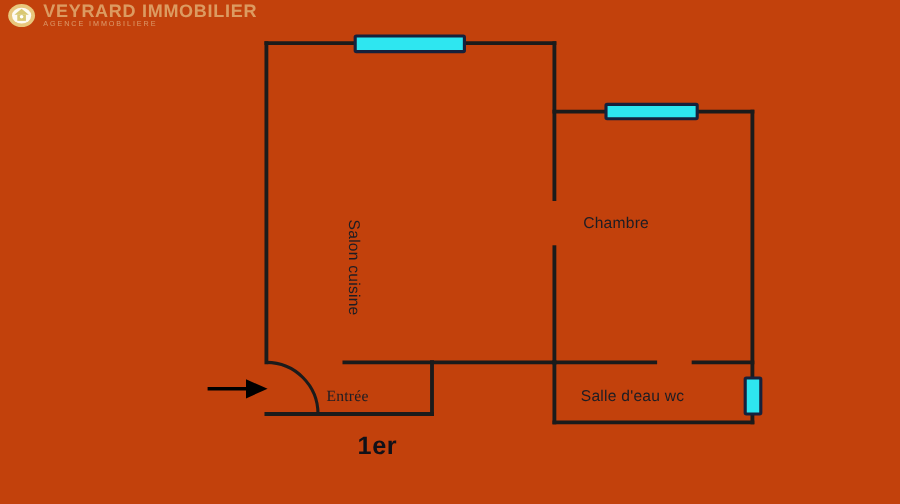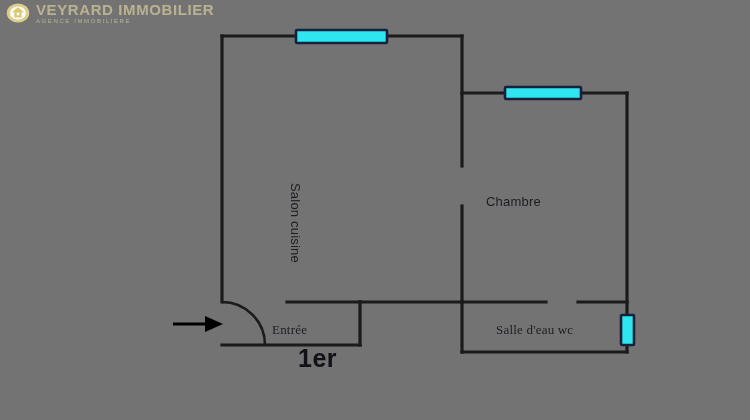--- a/index.html
+++ b/index.html
@@ -4,21 +4,21 @@
 <style>
   html, body {
     margin: 0;
     padding: 0;
     background: #ffffff;
   }
   #screen {
     position: relative;
     width: 750px;
     height: 420px;
-    background: #737373;
+    background: #c2410c;
     overflow: hidden;
     font-family: "Liberation Sans", sans-serif;
   }
 
   
   #watermark {
     position: absolute;
     left: 6px;
     top: 2px;
     display: flex;
@@ -97,38 +97,36 @@
   }
   #label-salon-cuisine {
     left: 303px;
     top: 183px;
     transform: rotate(90deg);
     transform-origin: left top;
   }
   #label-chambre {
     left: 486px;
     top: 178px;
-    margin-top: 16px;
   }
   #label-salle-eau {
-    left: 496px;
+    left: 484px;
     top: 322px;
-    font-family: Liberation Serif, serif;
   }
   #label-entree {
     left: 272px;
     top: 322px;
     font-family: Liberation Serif, serif;
   }
   #label-floor {
     position: absolute;
     left: 298px;
-    top: 344px;
+    top: 360px;
     font-family: "Liberation Sans", sans-serif;
-    font-size: 25px;
+    font-size: 21px;
     font-weight: bold;
     color: #111118;
     letter-spacing: 0.5px;
   }
 </style>
 </head>
 <body>
 
 <div id="screen">
 

